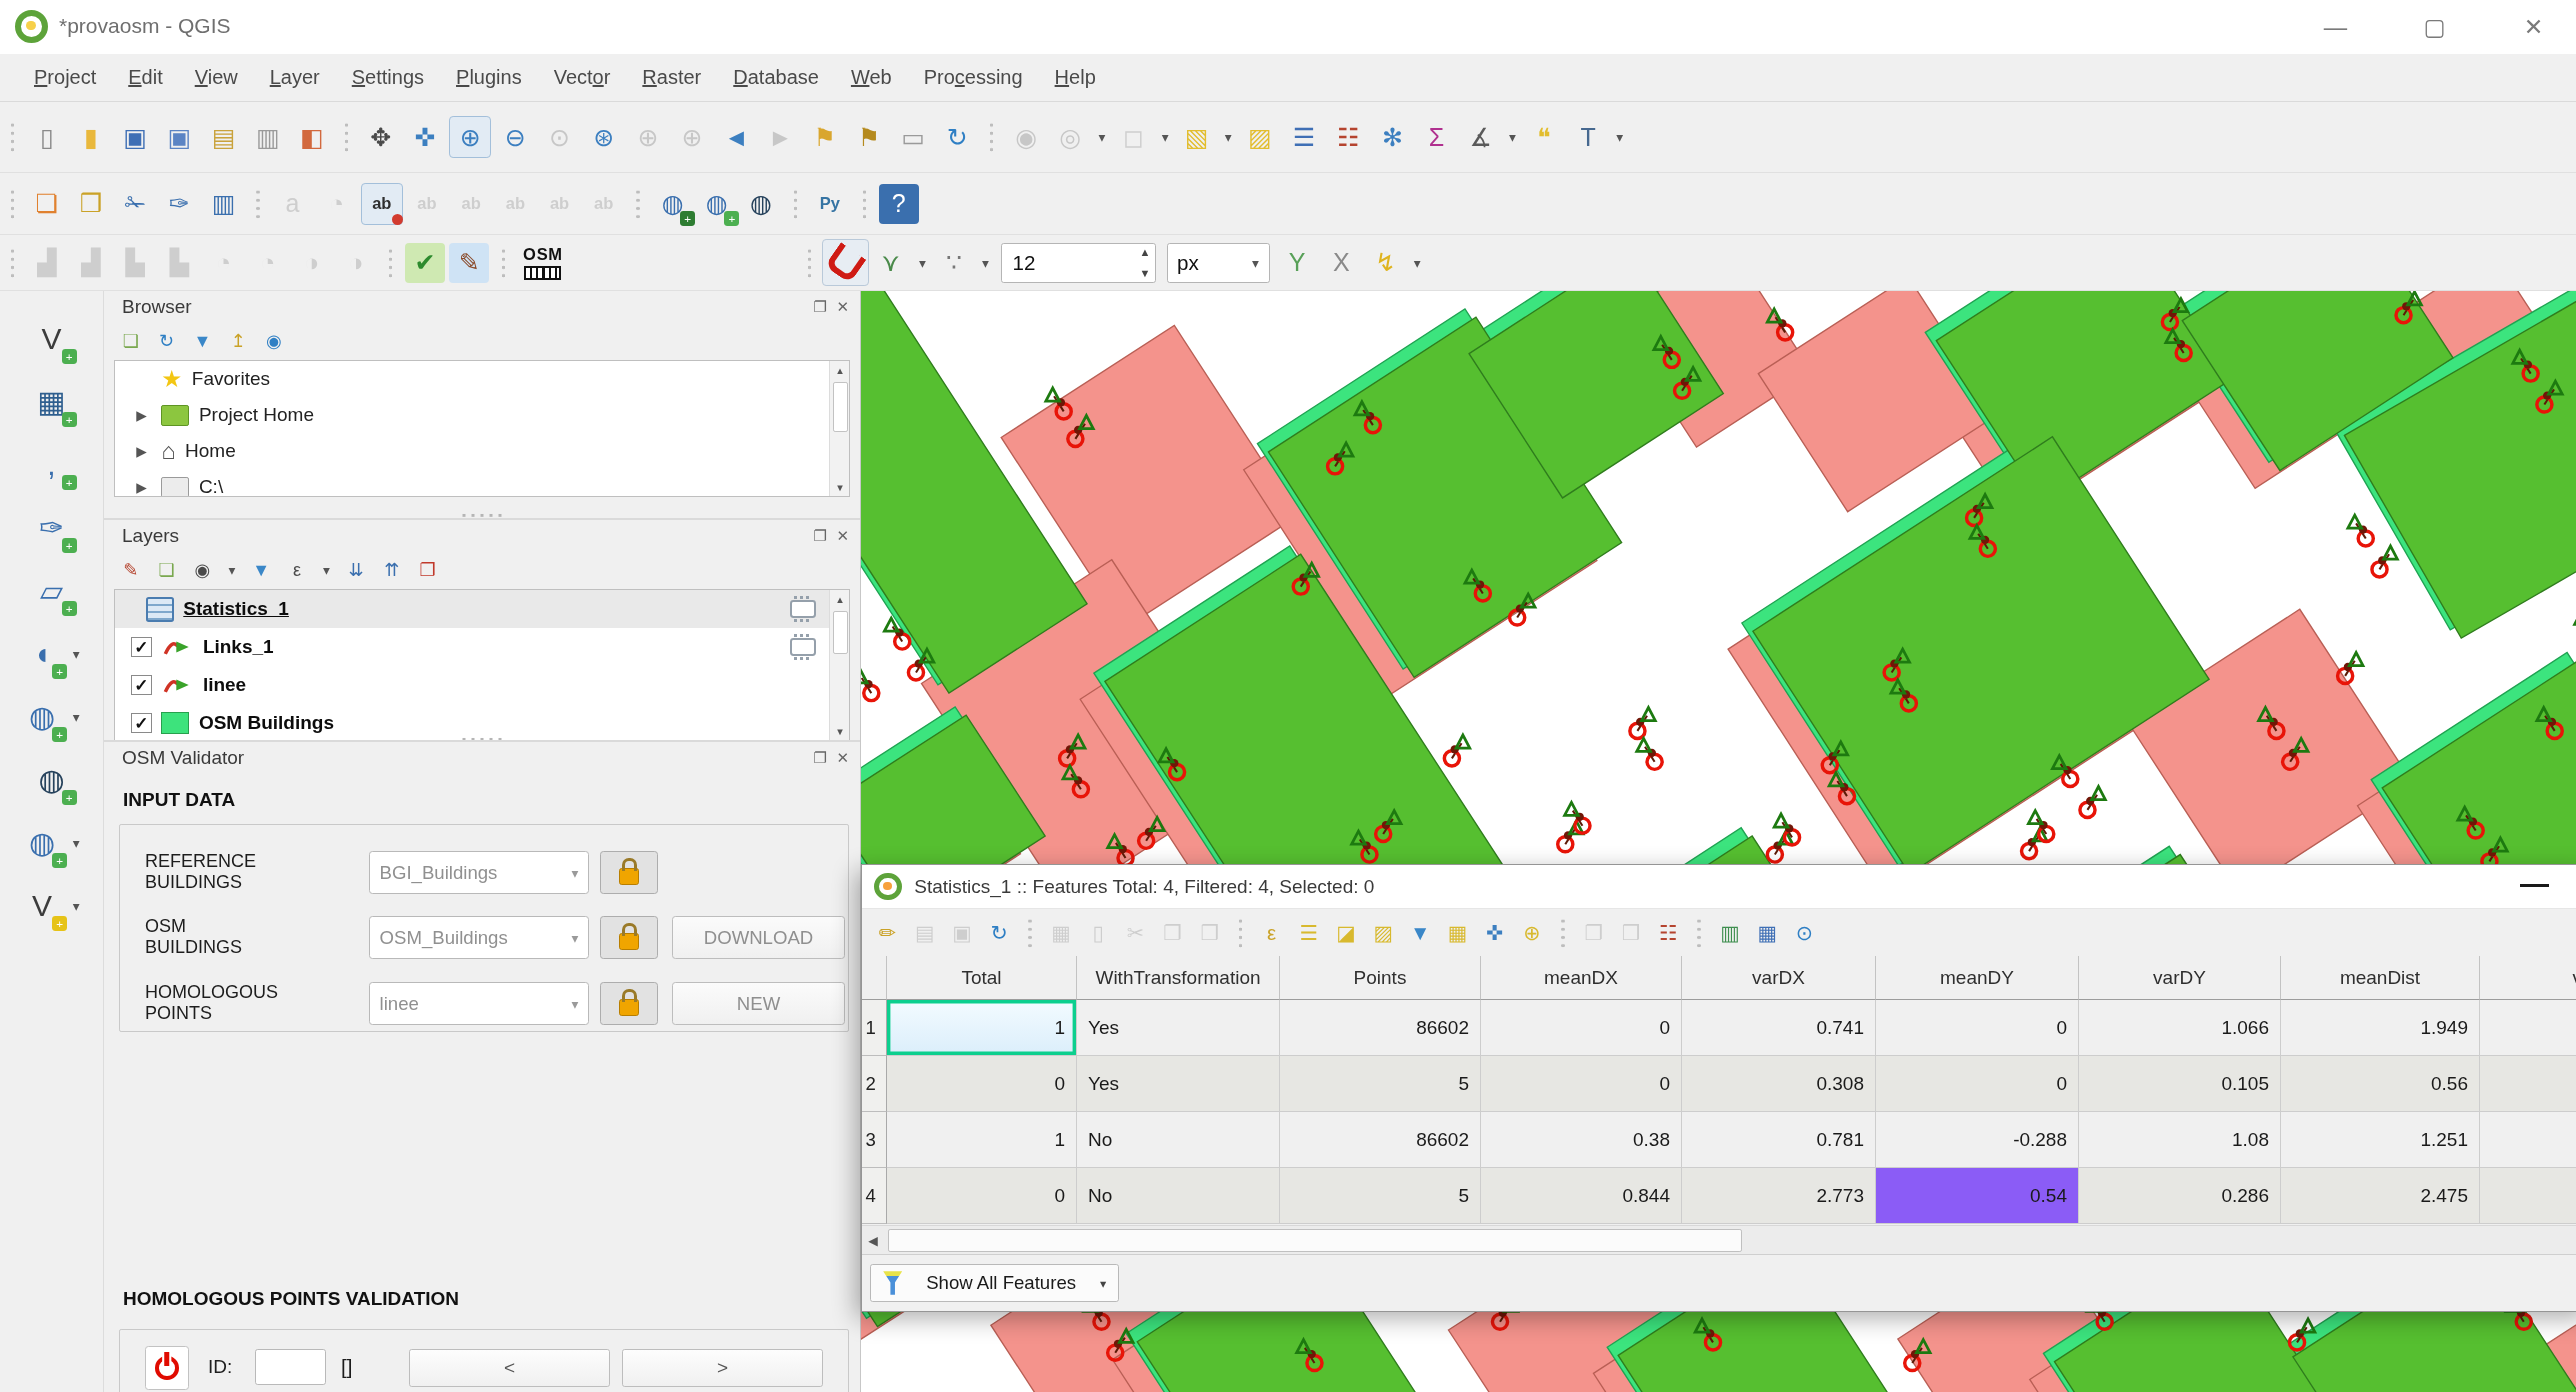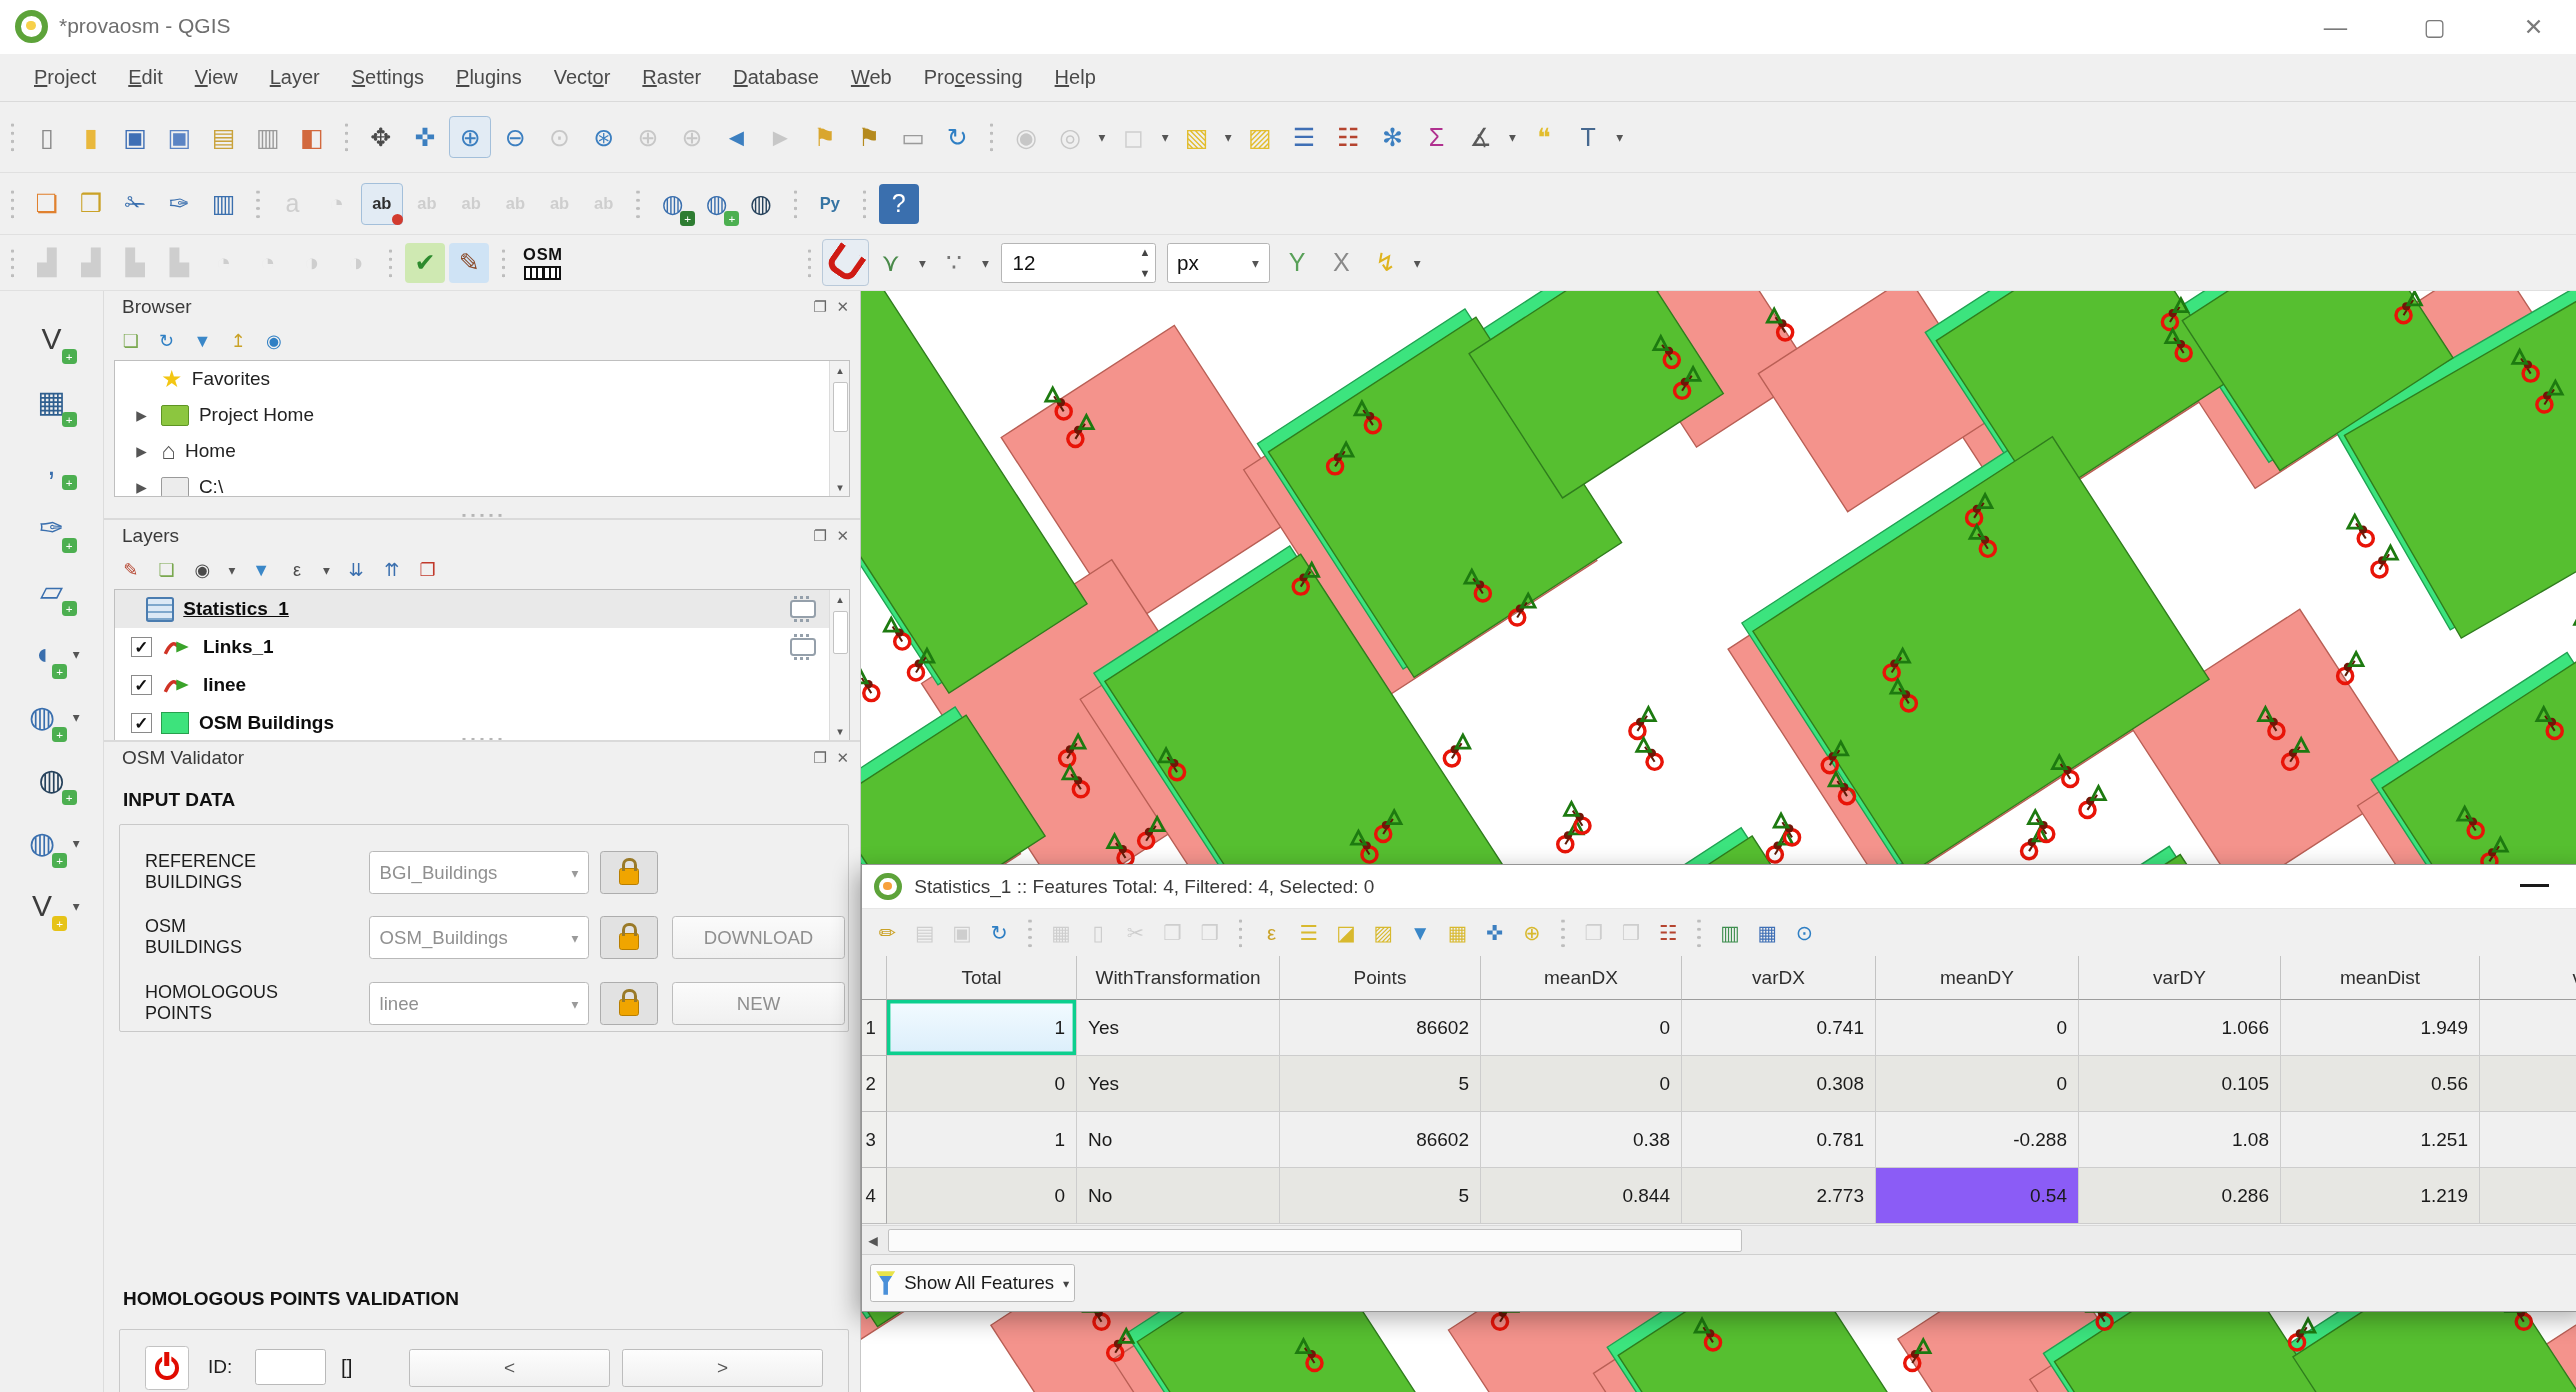--- a/index.html
+++ b/index.html
@@ -151,21 +151,21 @@
   .tcell.num{justify-content:flex-end;}
   .rn{width:25px;background:#f0f0ee;border-right:0.7px solid #a9a9a9;border-bottom:0.7px solid #bdbdbd;
       font-size:18.6px;color:#222;display:flex;align-items:center;padding-left:3.4px;flex:none;box-sizing:border-box;}
   .rowalt .tcell{background:#e7e7e3;}
   .selcell{box-shadow:inset 0 0 0 3.4px #0ccf8e;background:linear-gradient(#f3fbff,#dbeefb)!important;}
   .hscroll{position:absolute;left:0;right:0;top:360px;height:29px;background:#ececec;border-top:0.7px solid #d8d8d8;}
   .harrow{position:absolute;left:0;top:0;width:22px;height:100%;display:flex;align-items:center;justify-content:center;font-size:12.4px;color:#555;}
   .hthumb{position:absolute;left:26px;width:852px;top:2.7px;bottom:2.7px;background:#fbfbfb;border:0.7px solid #c0c0c0;border-radius:2.1px;}
   .attr-footer{position:absolute;left:0;right:0;top:389px;bottom:0;background:#f0f0f0;border-top:0.7px solid #cfcfcf;
                display:flex;align-items:center;padding-left:8.2px;}
-  .saf{height:36px;display:flex;align-items:center;gap:9px;padding:0 5px;background:#fbfbfb;border:0.7px solid #b9b9b9;
+  .saf{height:36px;display:flex;align-items:center;gap:24px;padding:0 12px;background:#fbfbfb;border:0.7px solid #b9b9b9;
        border-radius:2.7px;font-size:18.6px;color:#1a1a1a;}
   .funnel{width:19px;height:23.4px;background:linear-gradient(180deg,#e8e34a 0 22%,#4a90d9 22%);
           clip-path:polygon(0 0,100% 0,62% 48%,62% 100%,38% 100%,38% 48%);}
   .saf .ca{font-size:12.4px;color:#444;}
 </style>
 </head>
 <body>
 
 <div id="app">
 
@@ -1297,21 +1297,21 @@
         </div>
         <div class="trow rowalt">
           <div class="rn">4</div>
           <div class="tcell num" style="width: 190px; background: rgb(231, 231, 227);">0</div>
           <div class="tcell" style="width: 203px; background: rgb(231, 231, 227);">No</div>
           <div class="tcell num" style="width: 201px; background: rgb(231, 231, 227);">5</div>
           <div class="tcell num" style="width: 201px; background: rgb(231, 231, 227);">0.844</div>
           <div class="tcell num" style="width: 194px; background: rgb(231, 231, 227);">2.773</div>
           <div class="tcell num" style="width: 203px; background: #8b5cf6;">0.54</div>
           <div class="tcell num" style="width: 202px; background: rgb(231, 231, 227);">0.286</div>
-          <div class="tcell num" style="width: 199px; background: rgb(231, 231, 227);">1.219</div>
+          <div class="tcell num" style="width: 199px; background: rgb(231, 231, 227);">2.475</div>
           <div class="tcell num" style="width: 206px; background: rgb(231, 231, 227);"></div>
         </div>
       </div>
     <div class="hscroll">
       <div class="harrow">◀</div>
       <div class="hthumb"></div>
     </div>
     <div class="attr-footer">
       <div class="saf">
         <span class="funnel"></span>

